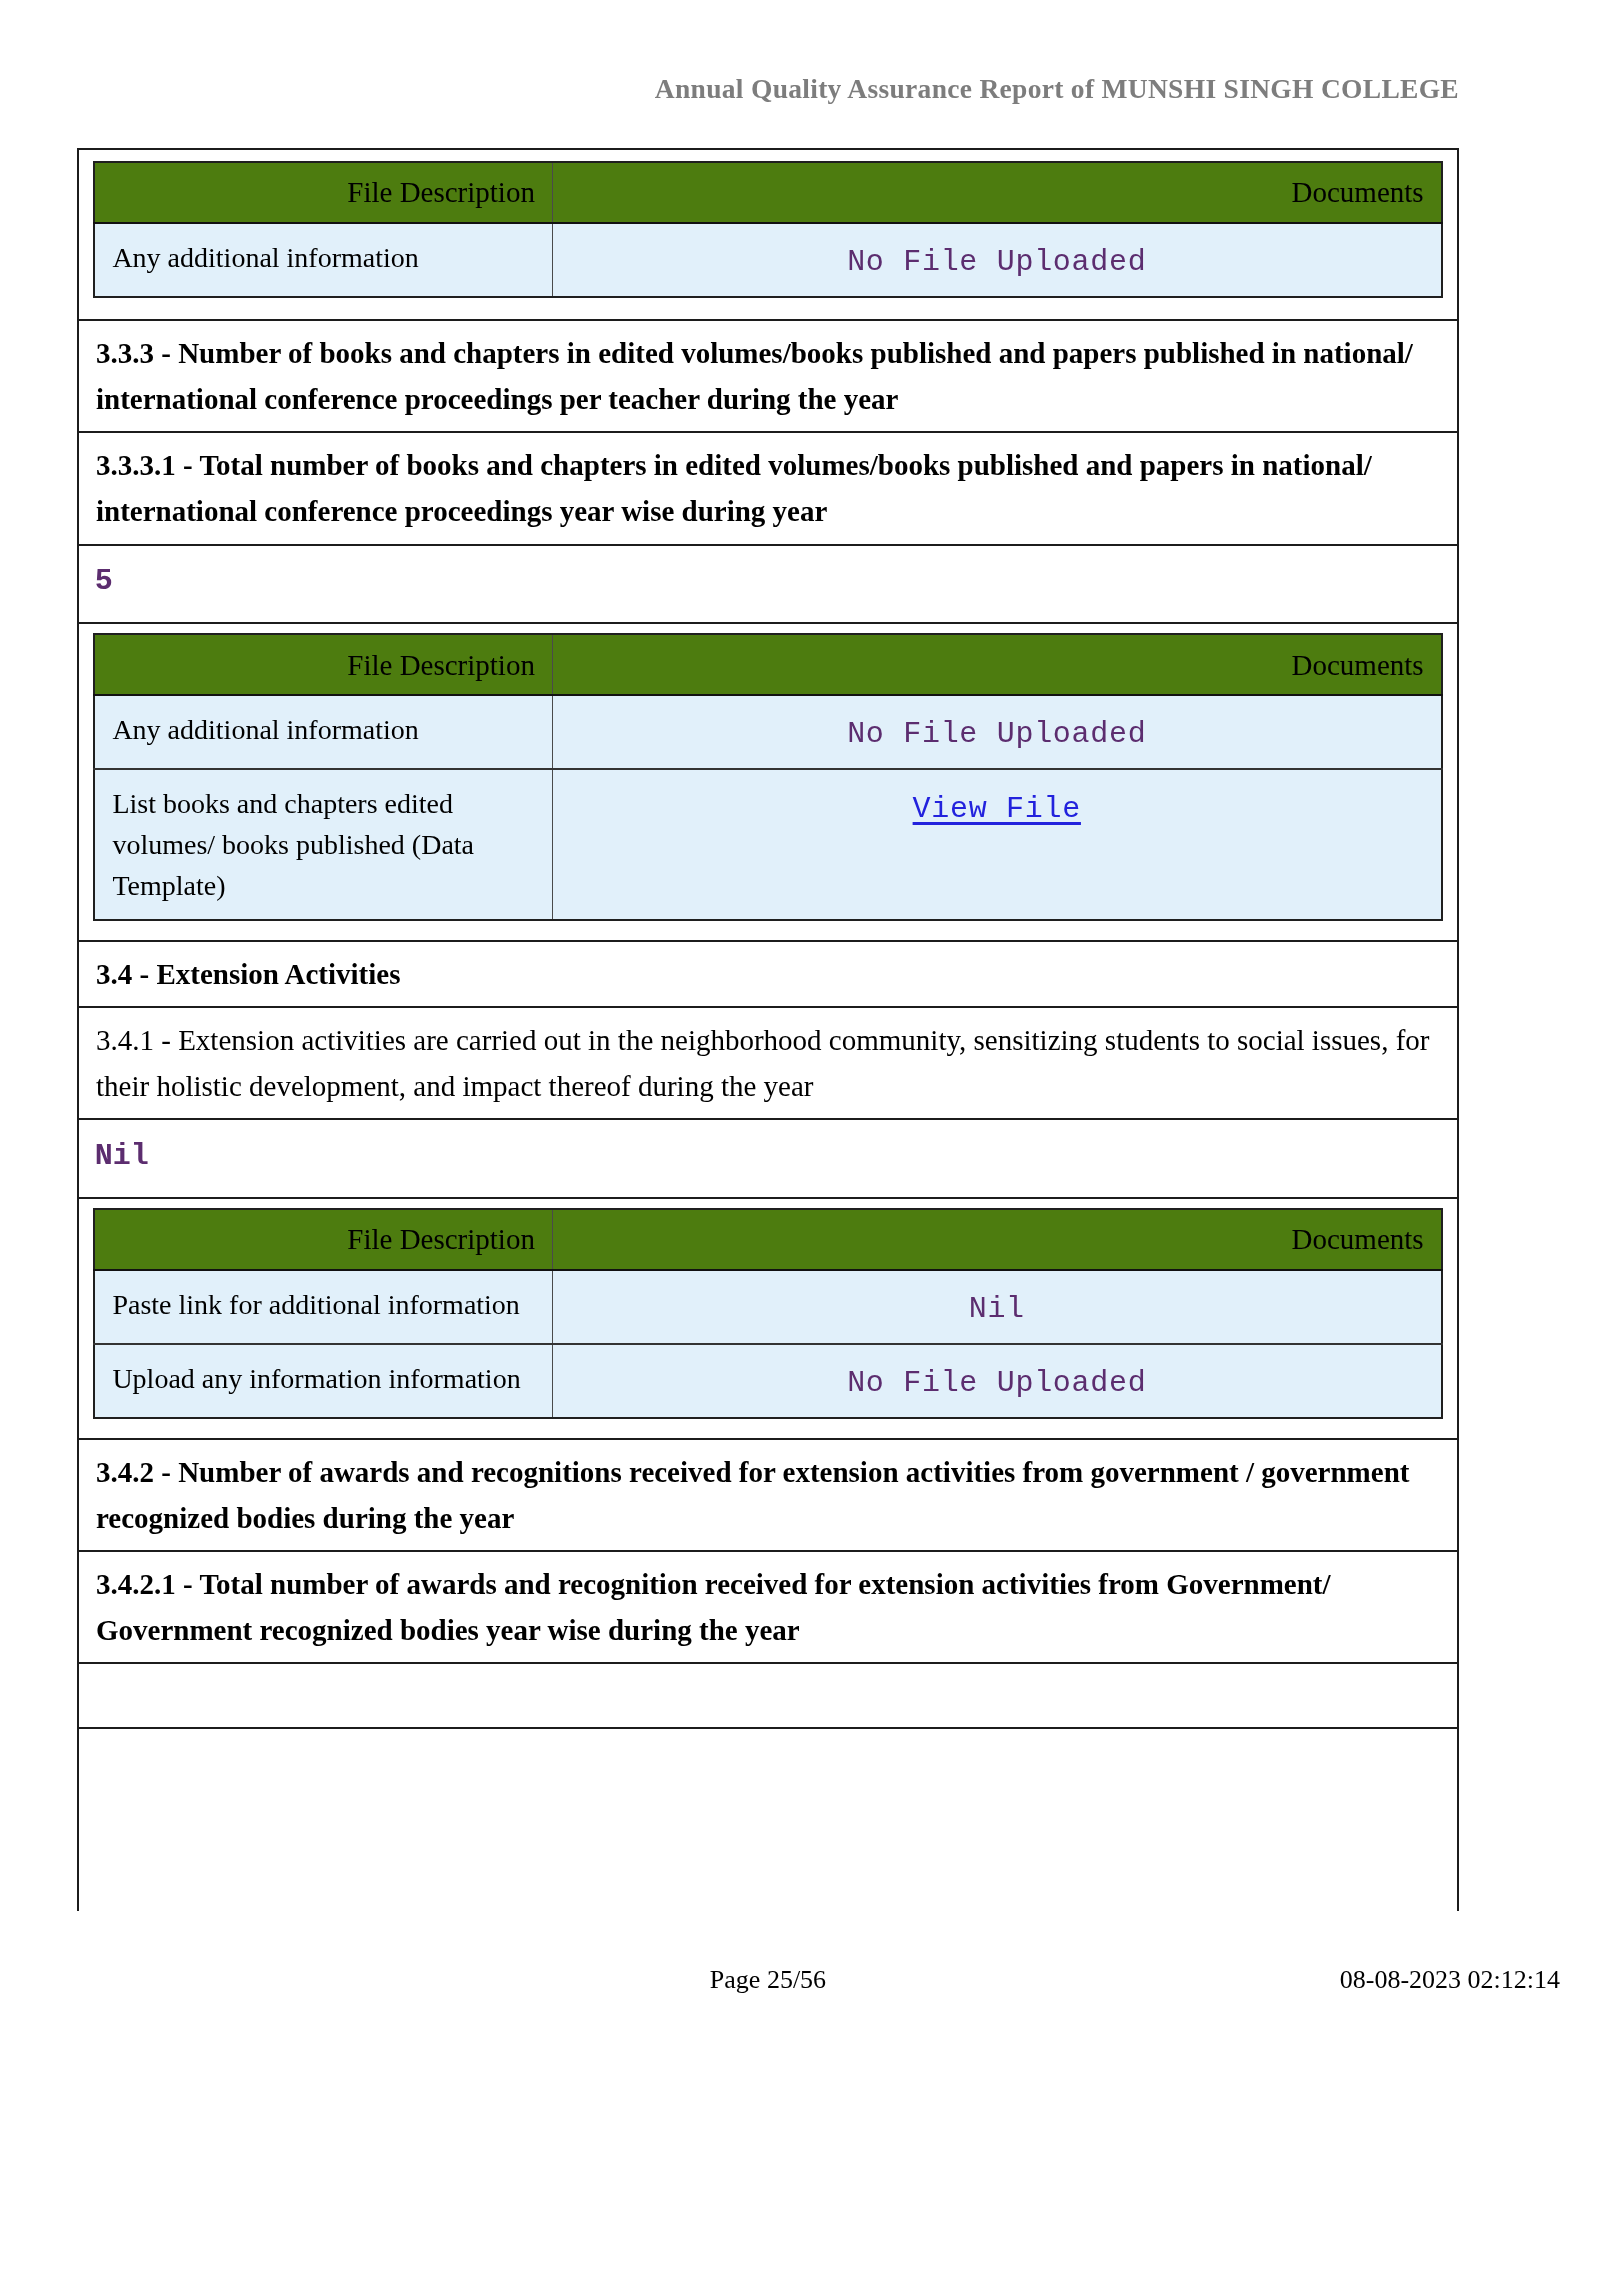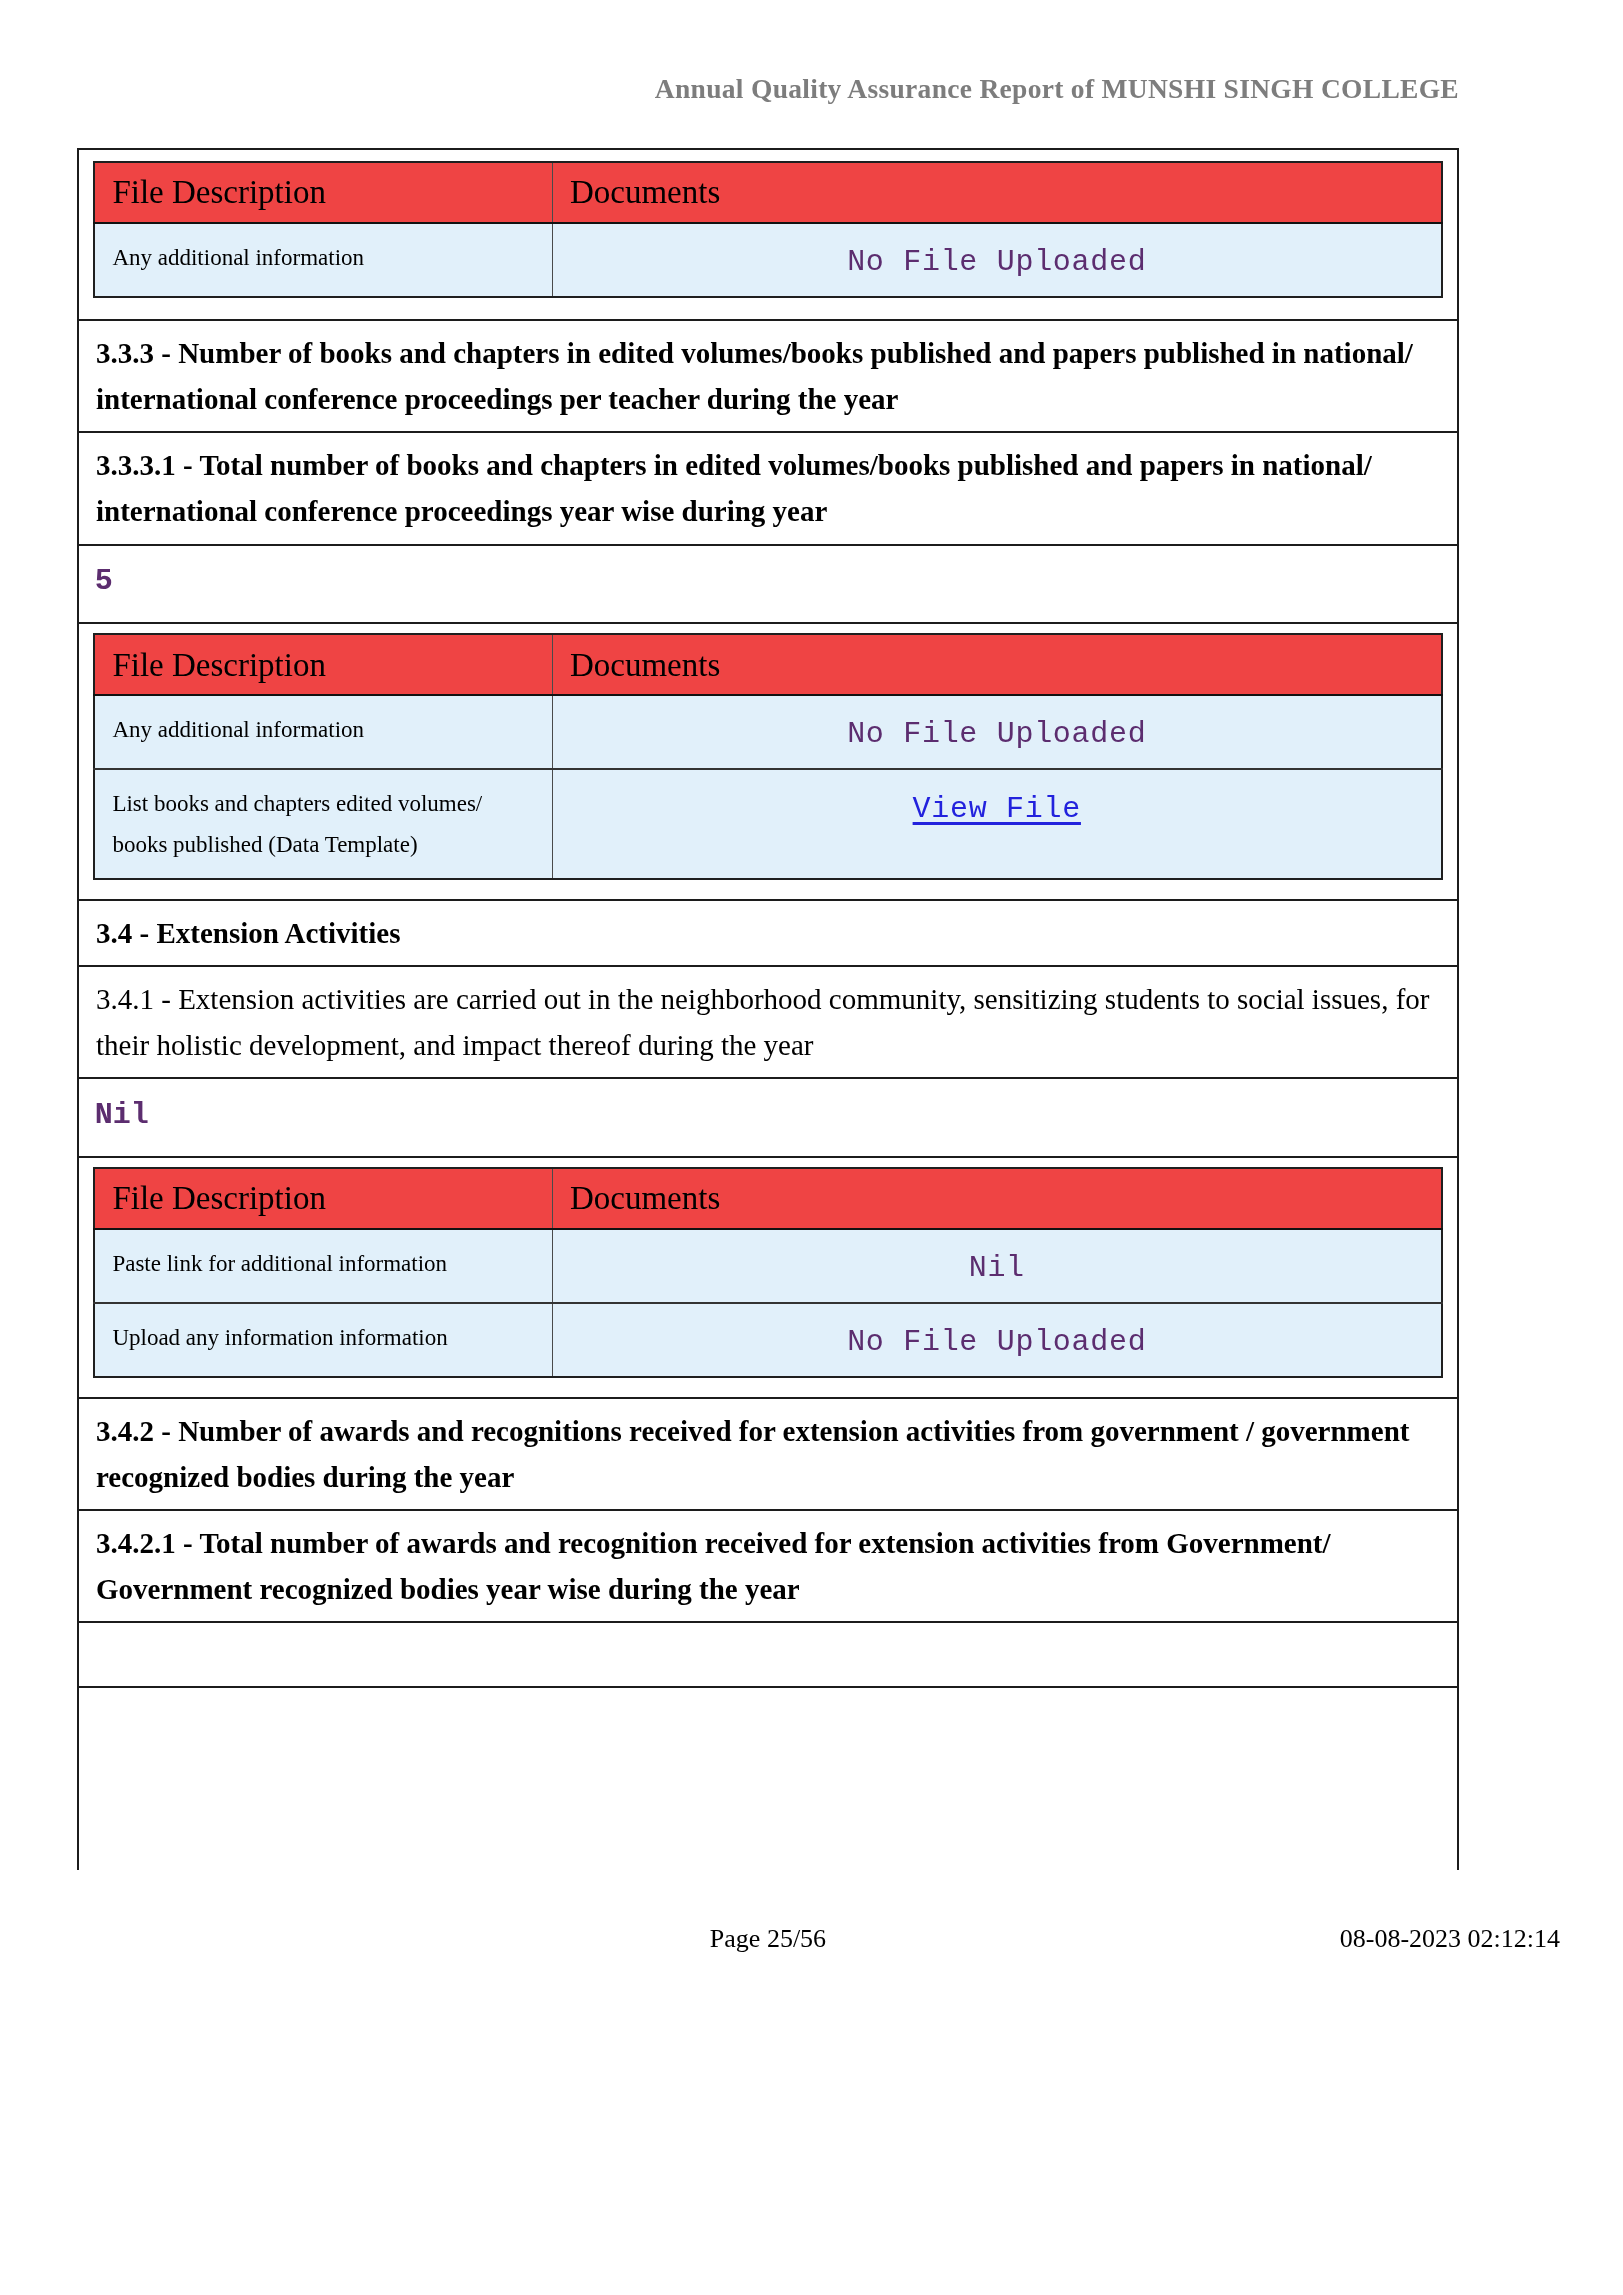--- a/index.html
+++ b/index.html
@@ -54,33 +54,33 @@
   .row-table { padding: 10.5px 14.4px 21px 14.4px; }
   .row-table.tight { padding: 9.2px 14.4px 18.3px 14.4px; }
 
   table.filedoc {
     width: 100%;
     border-collapse: collapse;
     background: #e1f0fa;
     border: 2px solid #1f1f1f;
   }
   table.filedoc th {
-    background: #ef4444;
+    background: #4d7c0f;
     font-weight: normal;
-    font-size: 33px;
+    font-size: 29px;
     line-height: 38px;
-    text-align: left;
+    text-align: right;
     padding: 10.5px 17px;
     border-bottom: 2.6px solid #111;
     vertical-align: middle;
   }
   table.filedoc th.col-desc { width: 34%; border-right: 1.3px solid #4a4a4a; }
   table.filedoc td {
     padding: 13px 17px;
-    font-size: 23px;
+    font-size: 28px;
     line-height: 41px;
     vertical-align: top;
   }
   table.filedoc td.label { width: 34%; border-right: 1.3px solid #4a4a4a; }
   table.filedoc tr.data + tr.data td { border-top: 2px solid #333; }
   table.filedoc td.value {
     text-align: center;
     font-family: "Liberation Mono", "DejaVu Sans Mono", monospace;
     font-size: 30px;
     padding-top: 18.3px;

